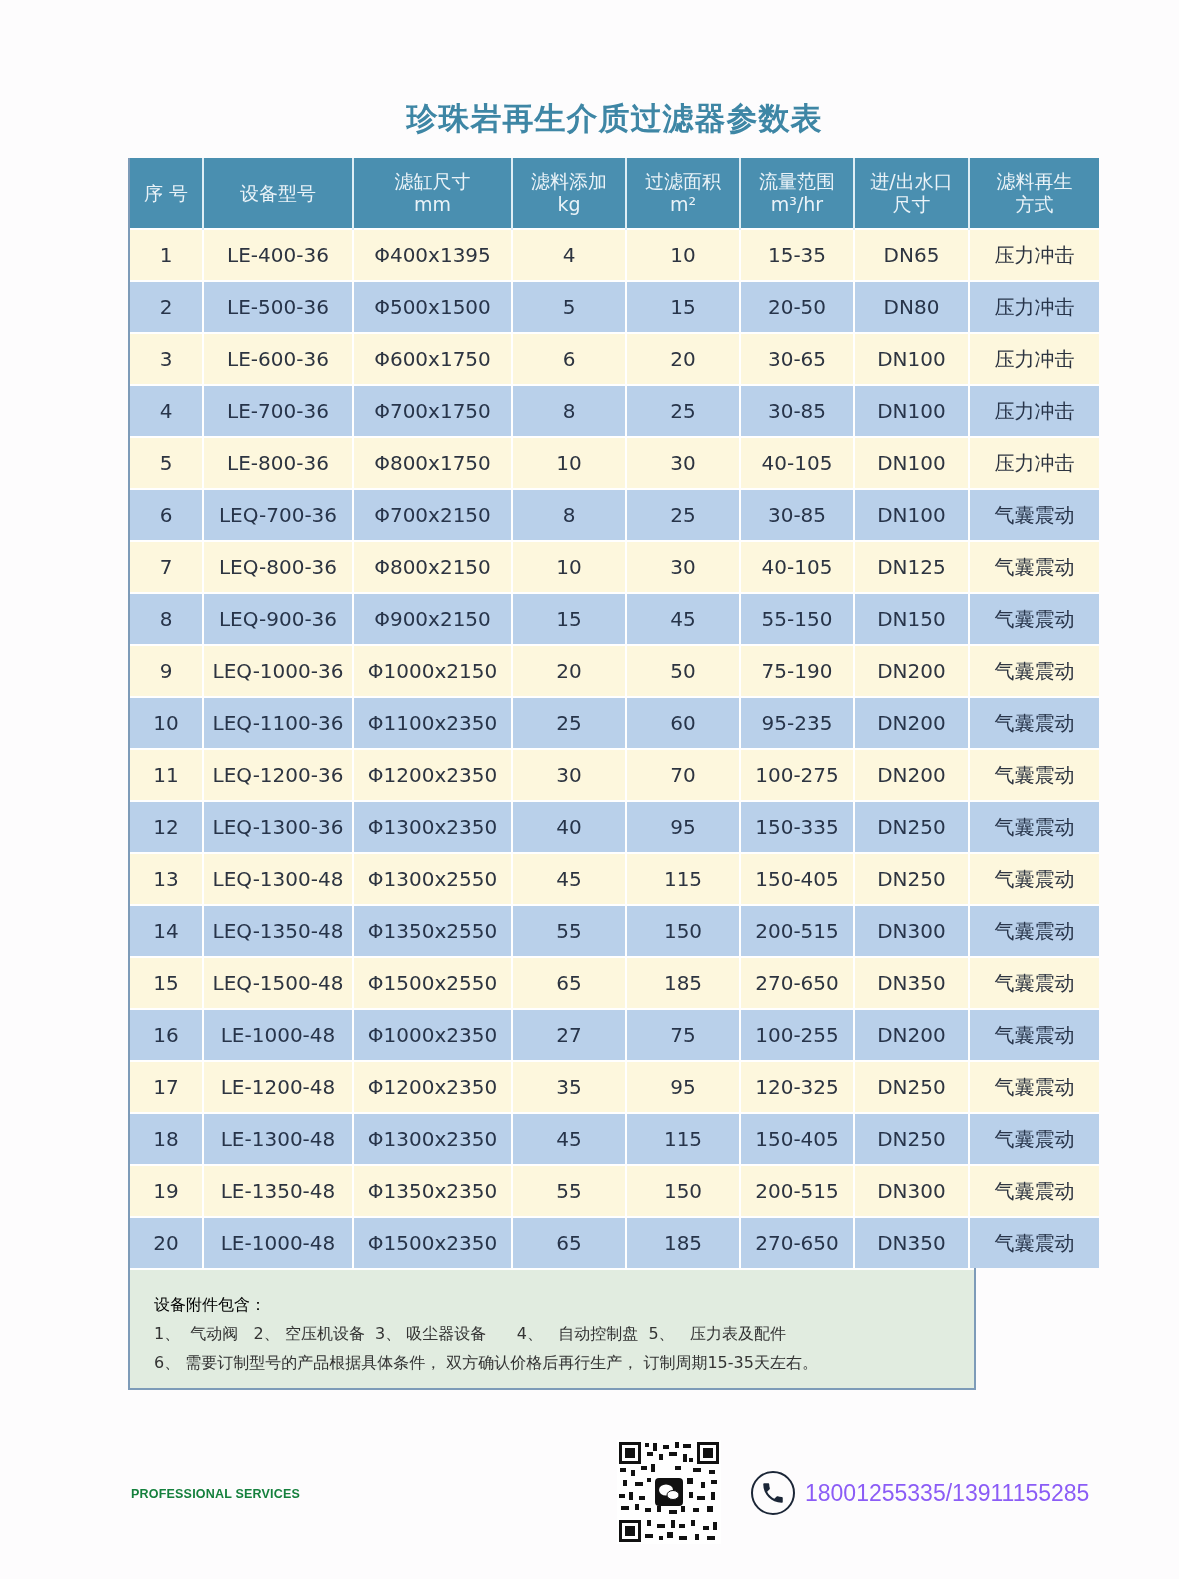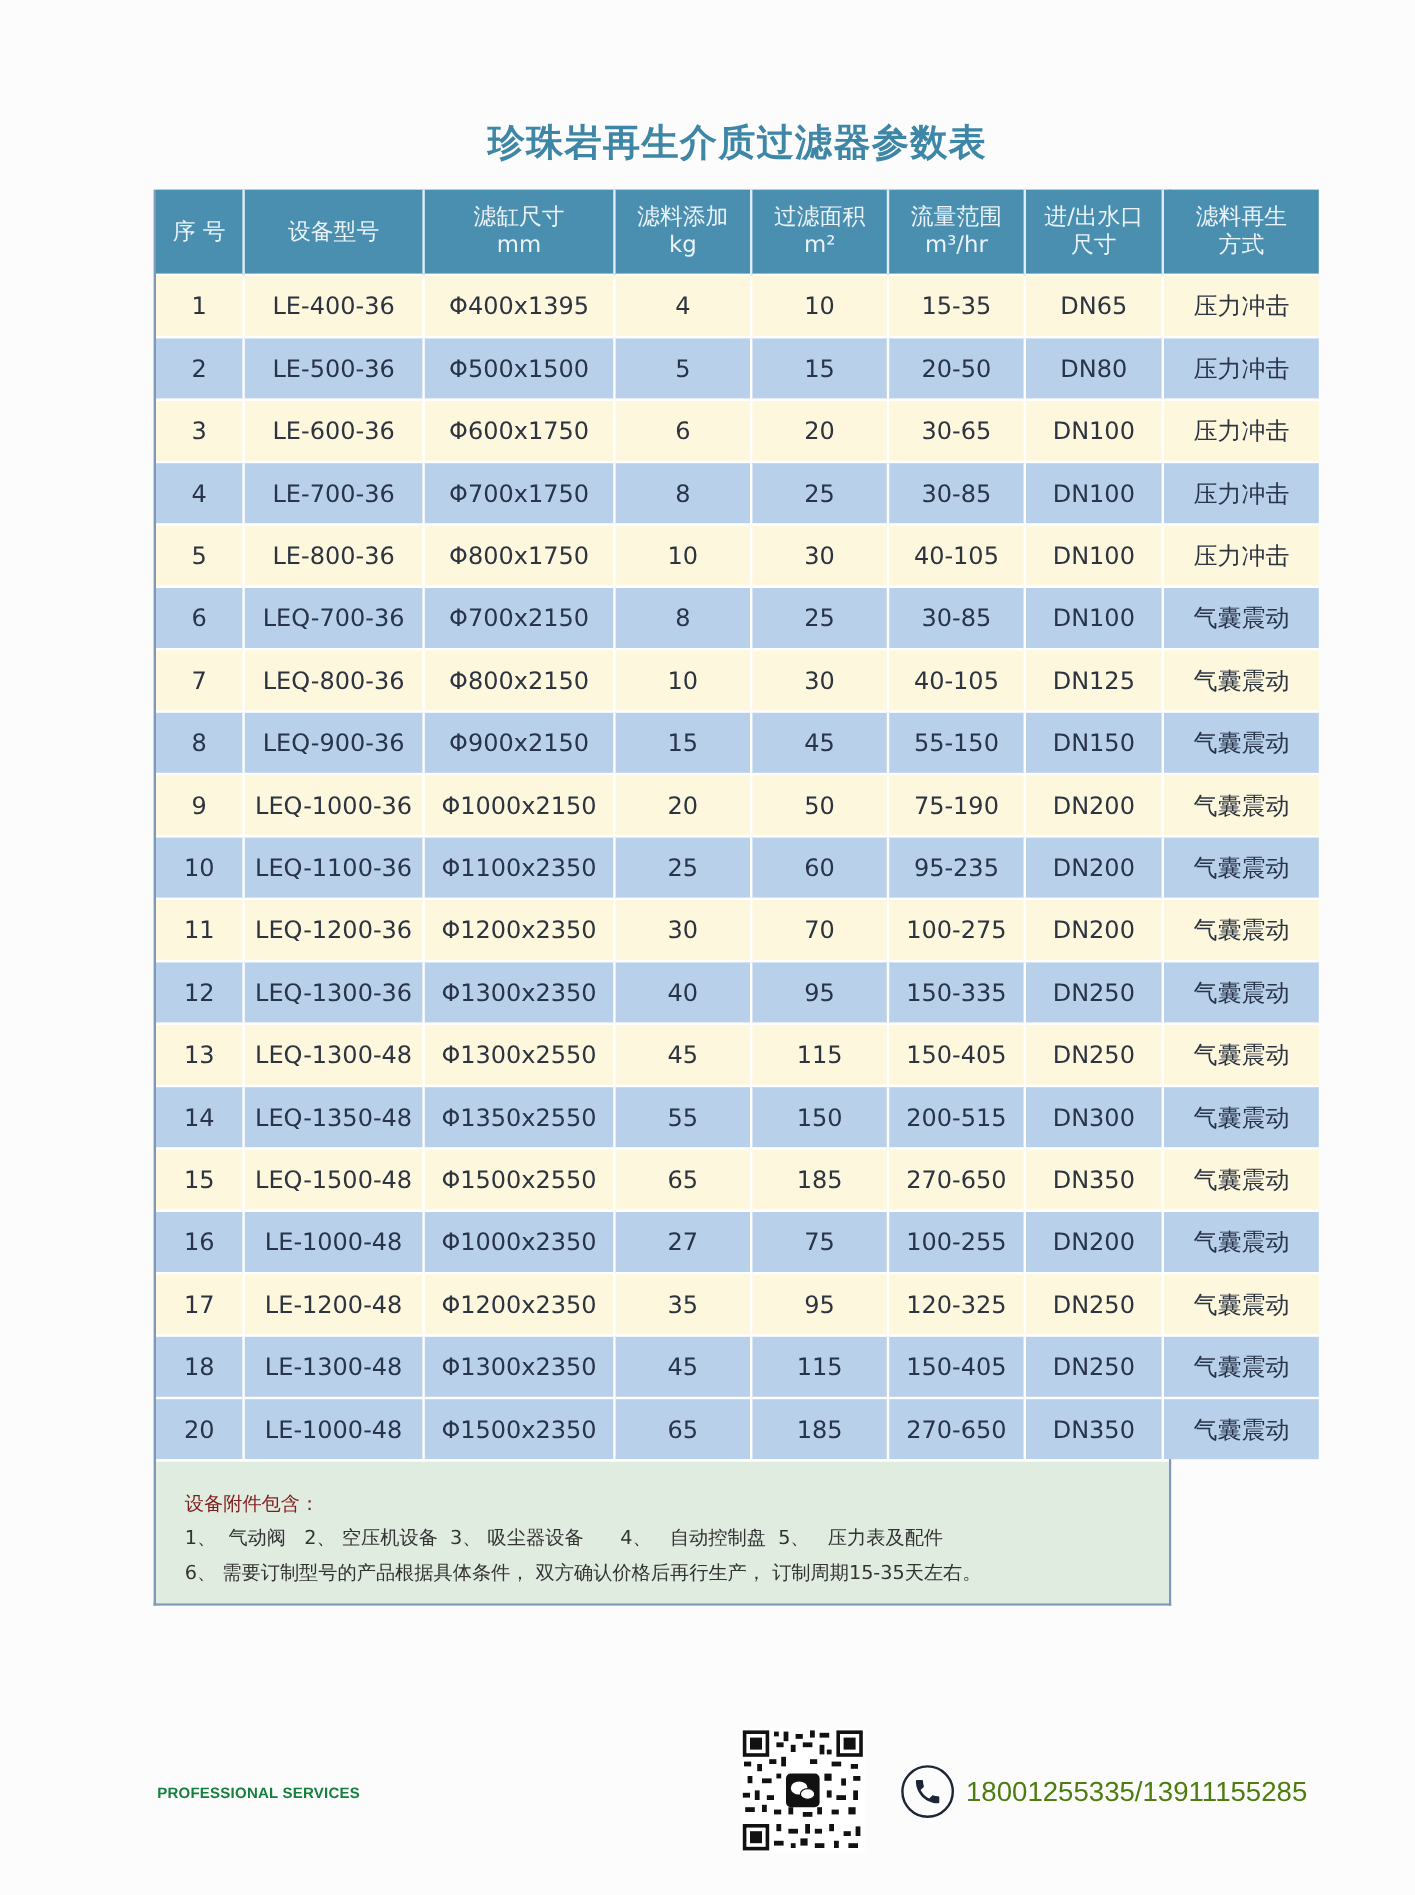--- a/index.html
+++ b/index.html
@@ -58,21 +58,21 @@
   tr.even td { background: #b9d0ea; color: #27344a; }
   .notes {
     background: #e1ece0;
     border-top: 2px solid #ffffff;
     padding: 20px 24px 18px 24px;
     height: 80px;
     font-size: 16px;
     color: #333;
     line-height: 29px;
   }
-  .notes .heading { color: #7f1d1d; }
+  .notes .heading { color: #000000; }
   .notes .line { white-space: pre; }
   .logo {
     position: absolute; left: 131px; top: 1487px;
   }
   .logo .brand {
     font-family: "Liberation Sans", sans-serif;
     font-weight: bold;
     font-size: 52px;
     color: #1b2637;
     letter-spacing: 0px;
@@ -103,21 +103,21 @@
     width: 44px; height: 44px;
     border: 2px solid #1b2637;
     border-radius: 50%;
     box-sizing: border-box;
     display: flex; align-items: center; justify-content: center;
     margin-right: 10px;
   }
   .phone-number {
     font-family: "Liberation Sans", sans-serif;
     font-size: 23px;
-    color: #4d7c0f;
+    color: #8b5cf6;
   }
 </style>
 </head>
 <body>
 
 <div class="title">珍珠岩再生介质过滤器参数表</div>
 
 <div class="table-wrap">
   <table>
     <colgroup>
@@ -336,20 +336,30 @@
           <td>气囊震动</td>
         </tr>
         <tr class="even">
           <td>18</td>
           <td>LE-1300-48</td>
           <td>Φ1300x2350</td>
           <td>45</td>
           <td>115</td>
           <td>150-405</td>
           <td>DN250</td>
+          <td>气囊震动</td>
+        </tr>
+        <tr class="odd">
+          <td>19</td>
+          <td>LE-1350-48</td>
+          <td>Φ1350x2350</td>
+          <td>55</td>
+          <td>150</td>
+          <td>200-515</td>
+          <td>DN300</td>
           <td>气囊震动</td>
         </tr>
         <tr class="even">
           <td>20</td>
           <td>LE-1000-48</td>
           <td>Φ1500x2350</td>
           <td>65</td>
           <td>185</td>
           <td>270-650</td>
           <td>DN350</td>

